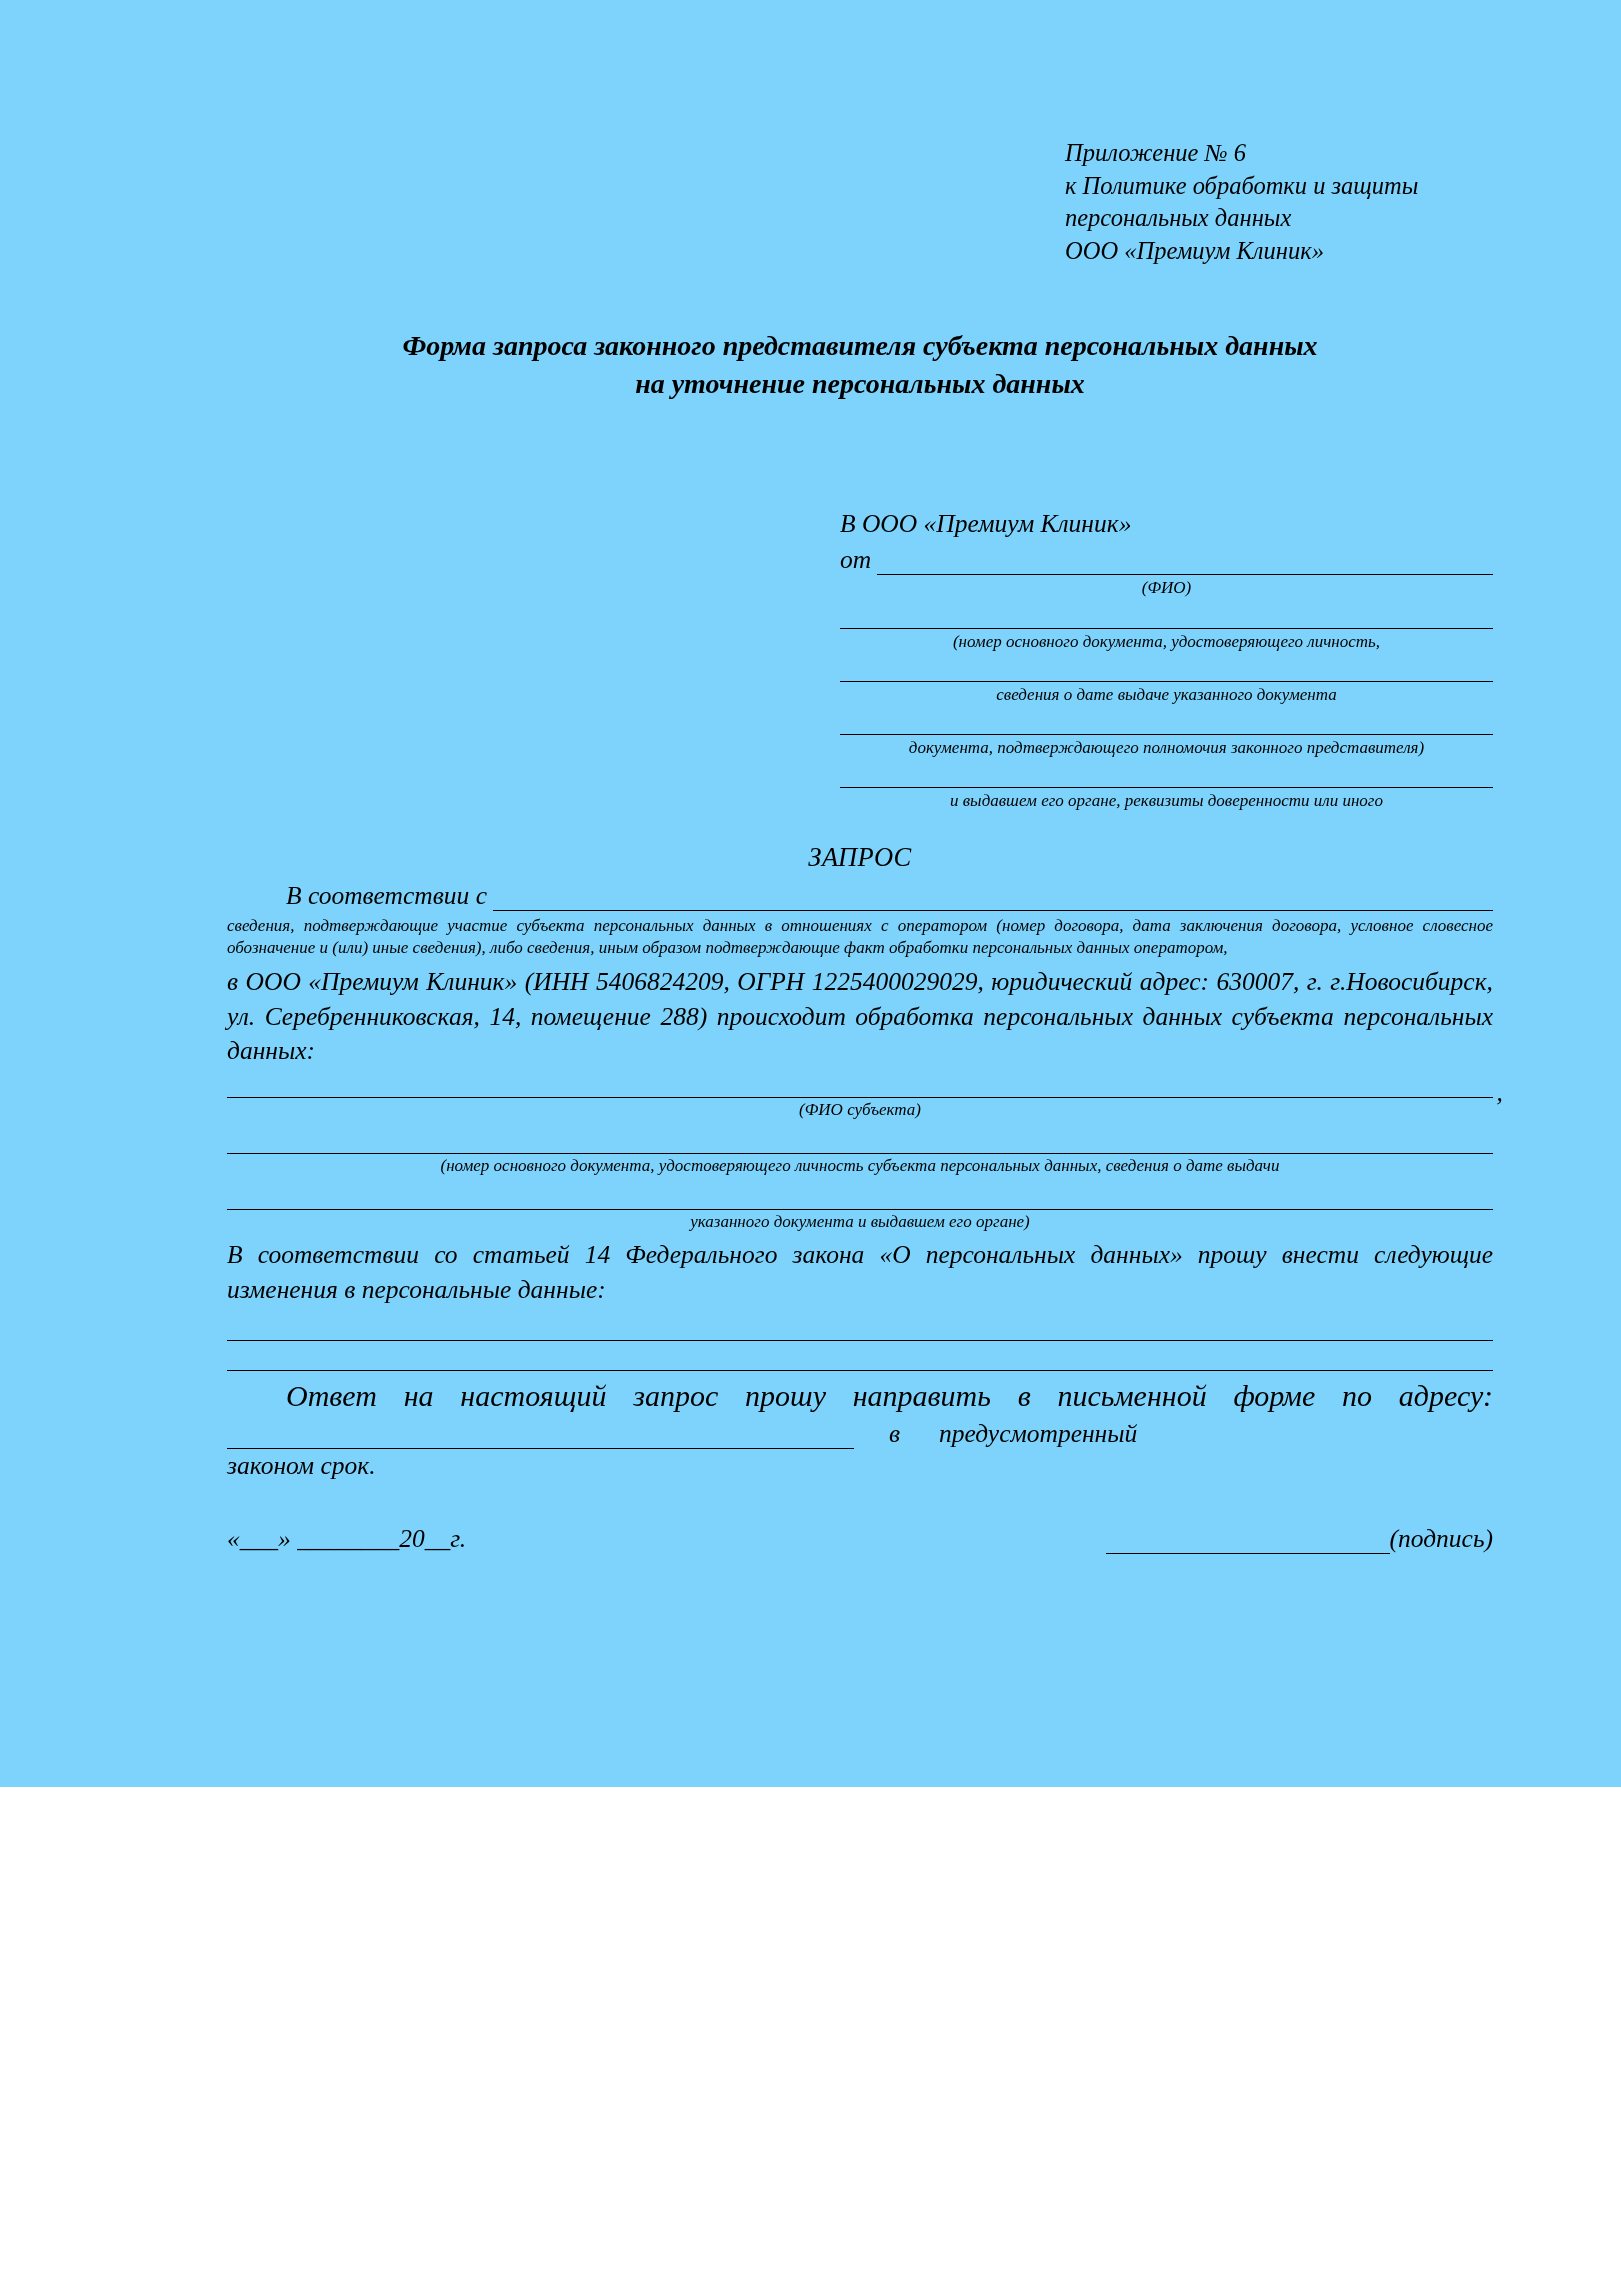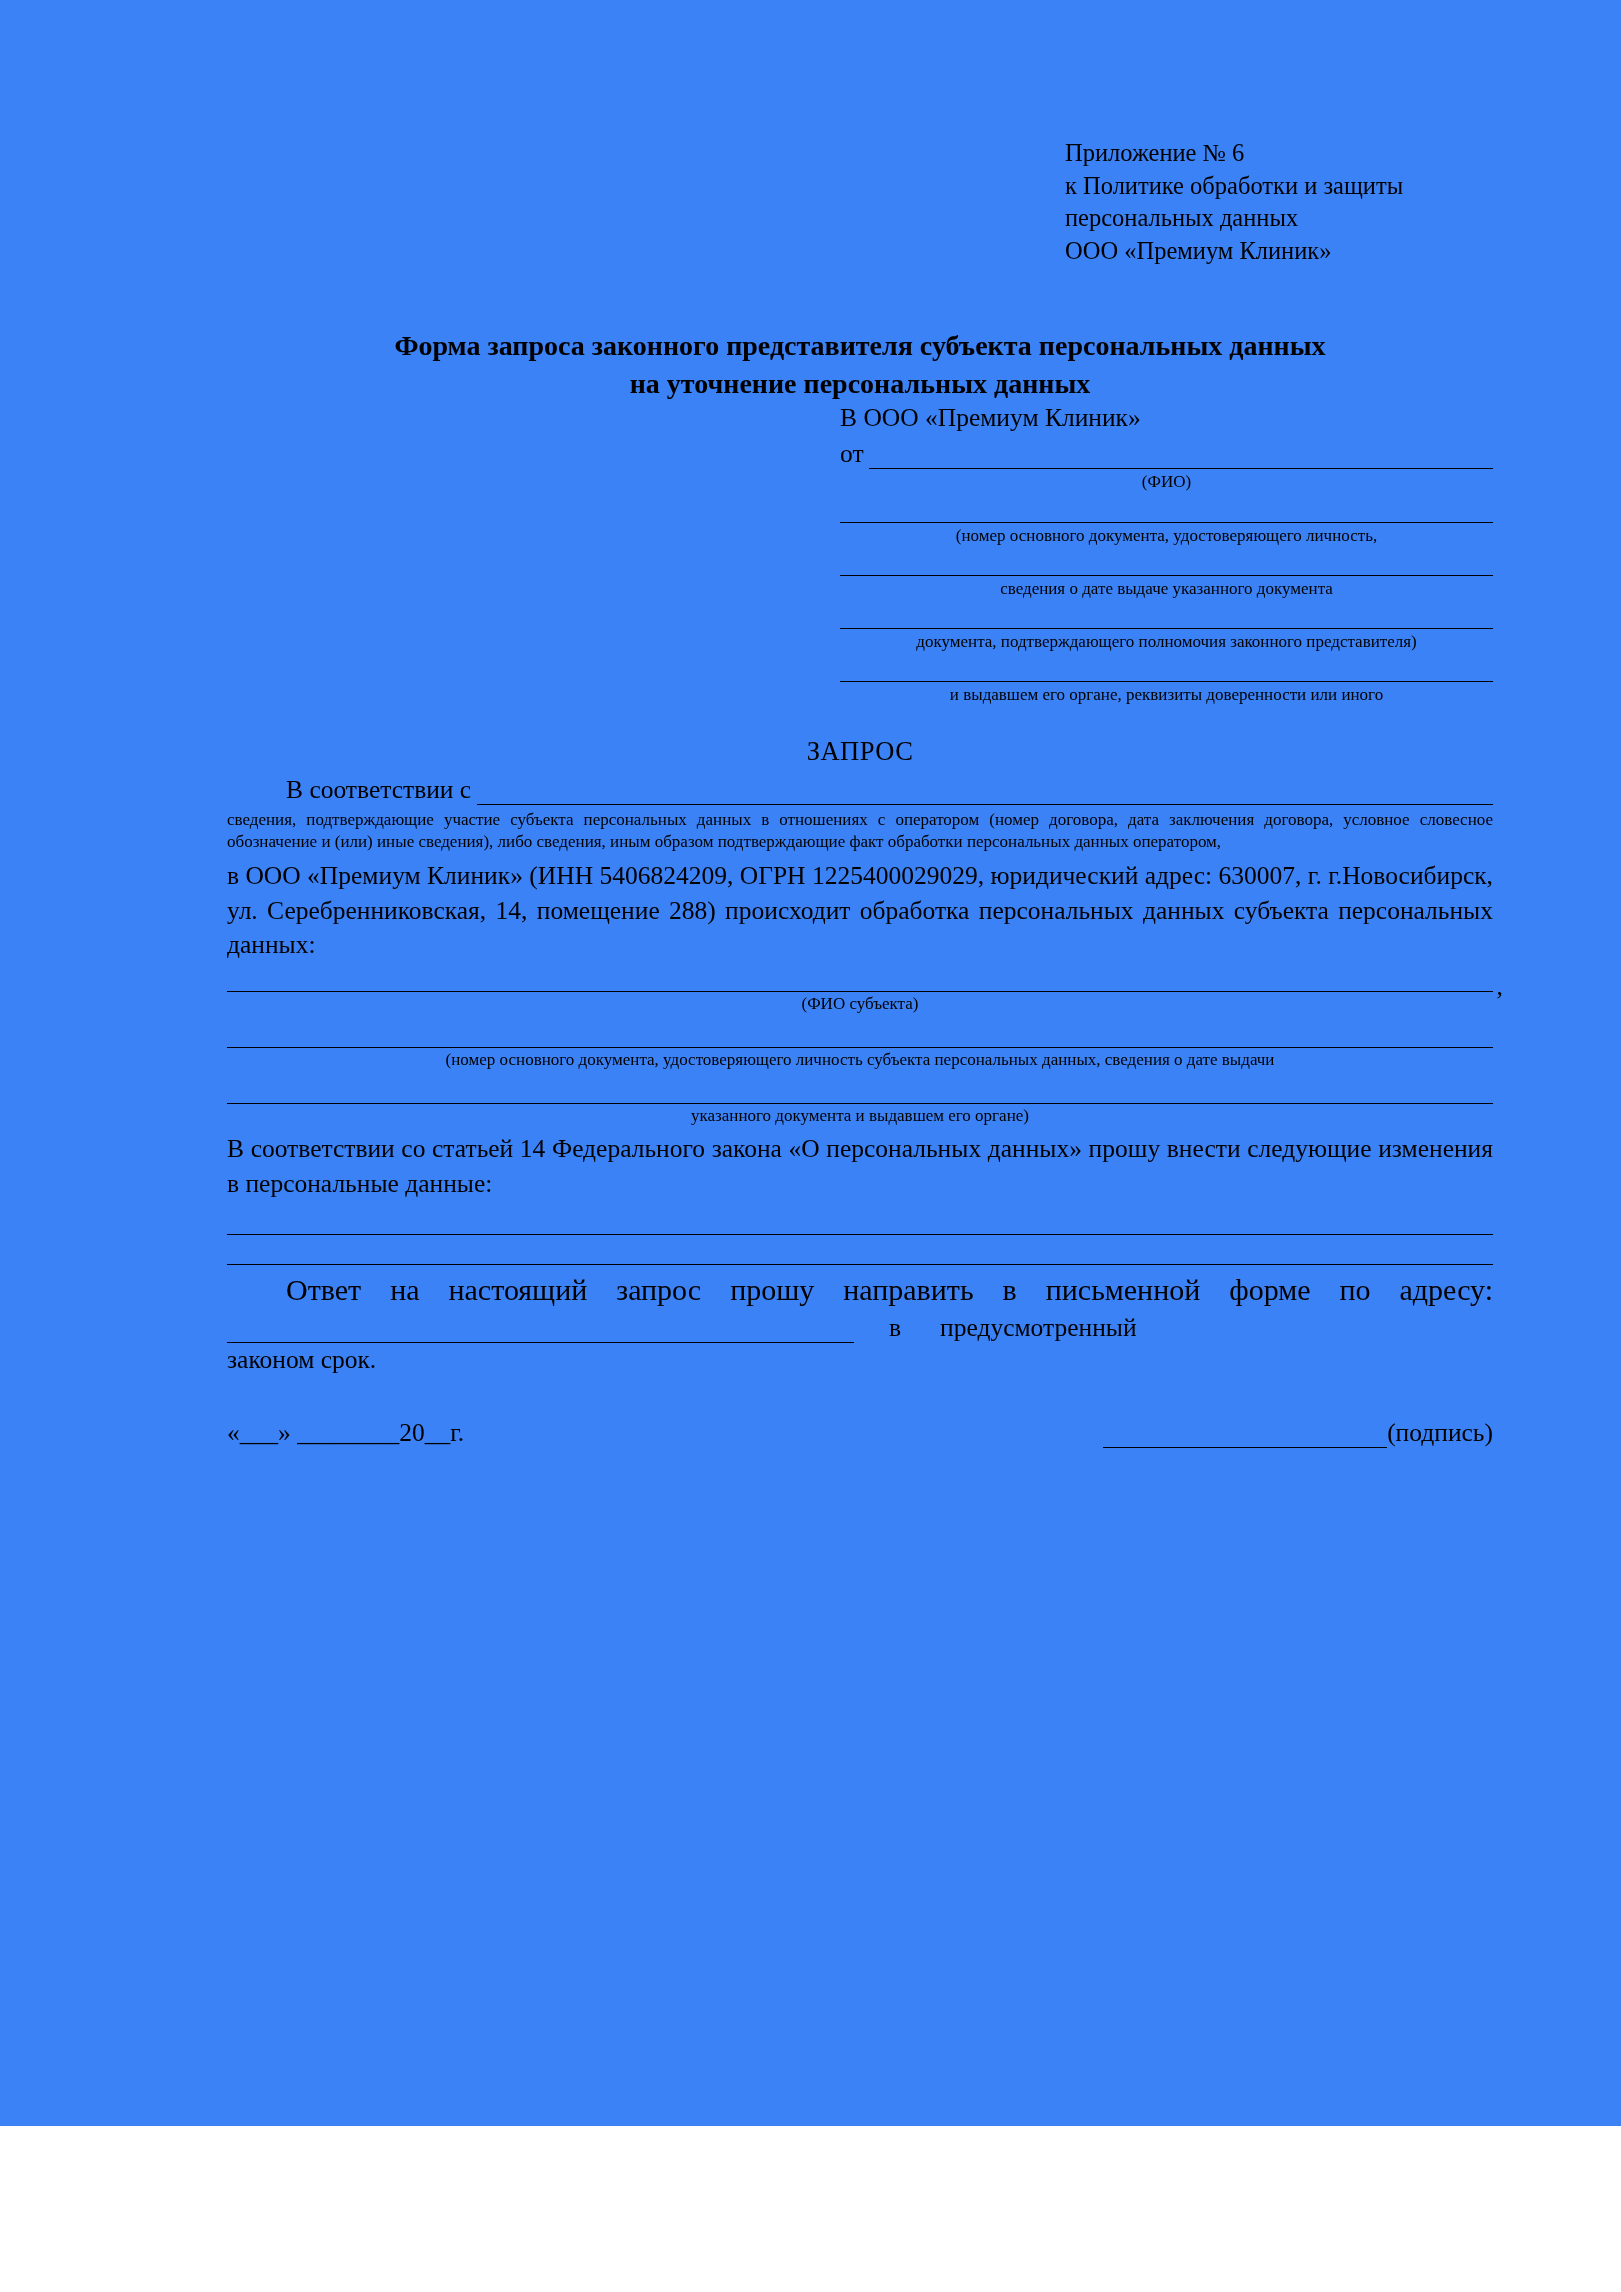--- a/index.html
+++ b/index.html
@@ -3,27 +3,28 @@
 <meta charset="utf-8">
 <style>
   html, body {
     margin: 0;
     padding: 0;
     background: #ffffff;
   }
   .page {
     position: relative;
     width: 1621px;
-    height: 2126px;
+    height: 1787px;
     margin: 0 auto;
-    background: #3b82f6;
+    background: #7dd3fc;
     font-family: "Liberation Serif", serif;
     color: #000000;
     box-sizing: border-box;
     padding: 0;
+    font-style: italic;
   }
   .content {
     position: absolute;
     left: 227px;
     top: 137px;
     width: 1266px;
   }
 
   
   .doc-header {
@@ -38,20 +39,21 @@
     margin-top: 60px;
     text-align: center;
     font-weight: bold;
     font-size: 28px;
     line-height: 1.36;
   }
   .doc-title .line2 { display: block; }
 
   
   .to-block {
+    margin-top: 106px;
     margin-left: 613px;
     font-size: 25.5px;
   }
   .to-line1 { white-space: nowrap; }
   .from-row {
     display: flex;
     align-items: flex-end;
     margin-top: 5.9px;
   }
   .from-row .lbl { margin-right: 5.9px; }

